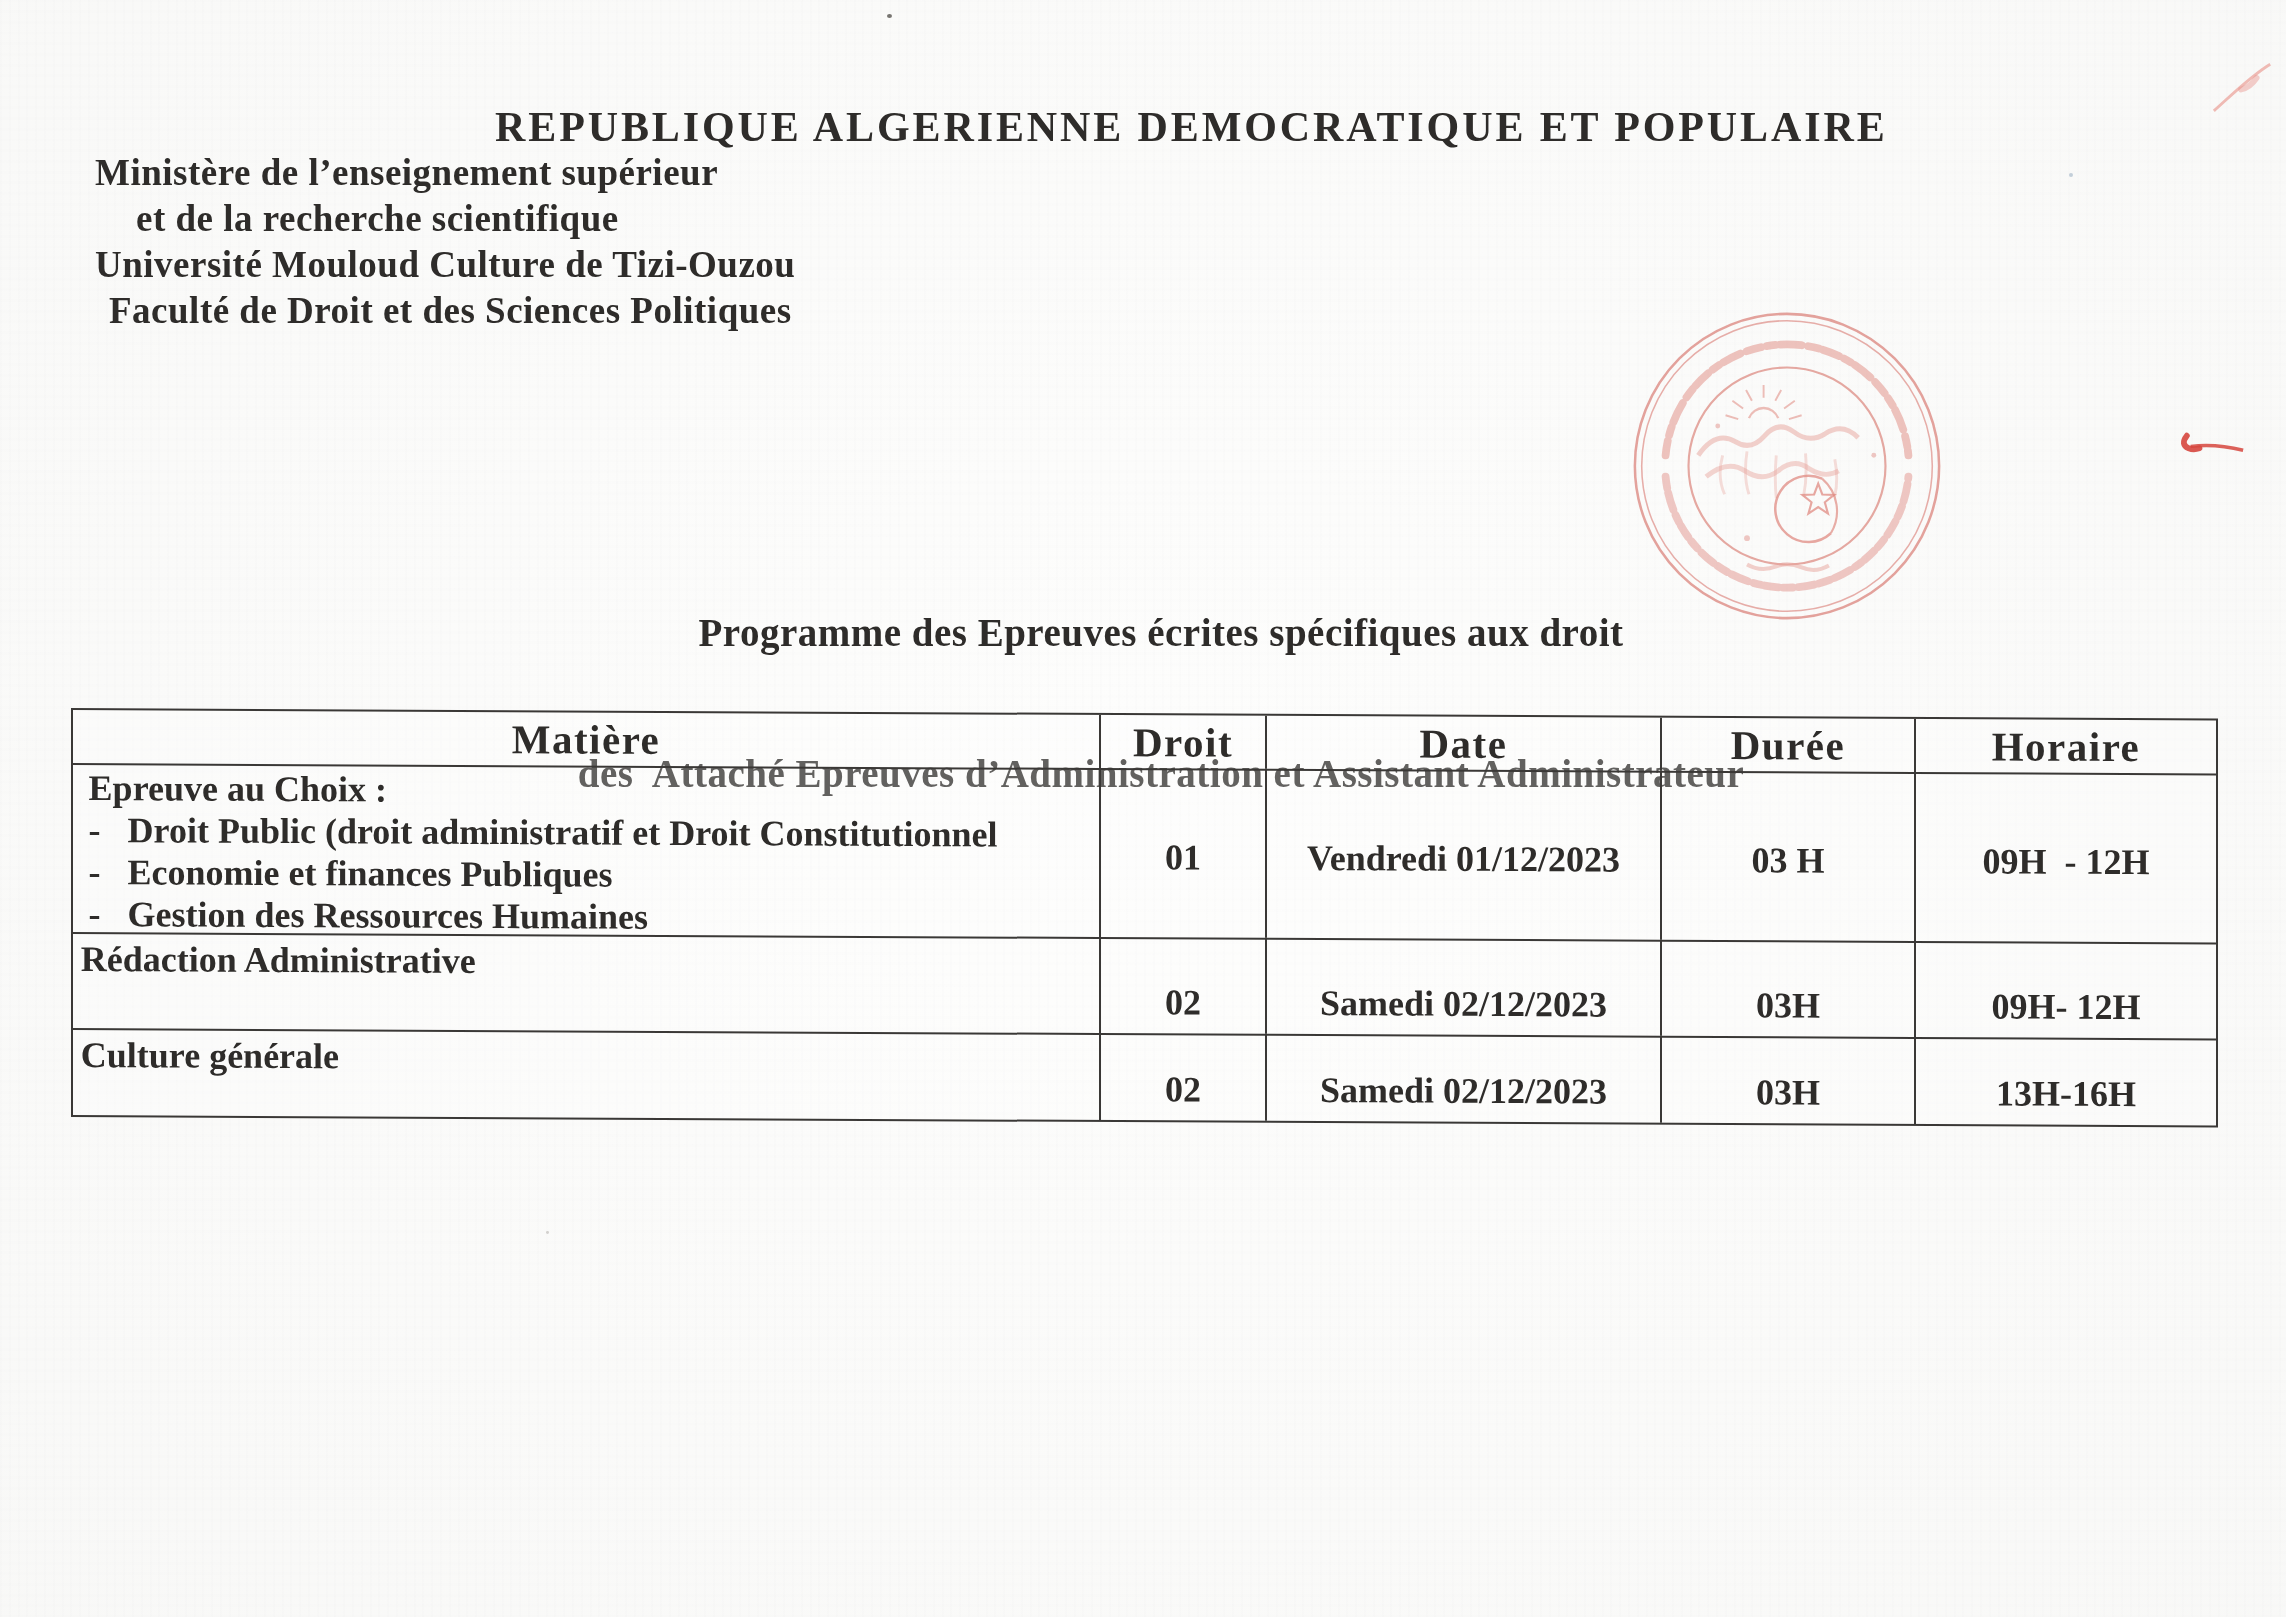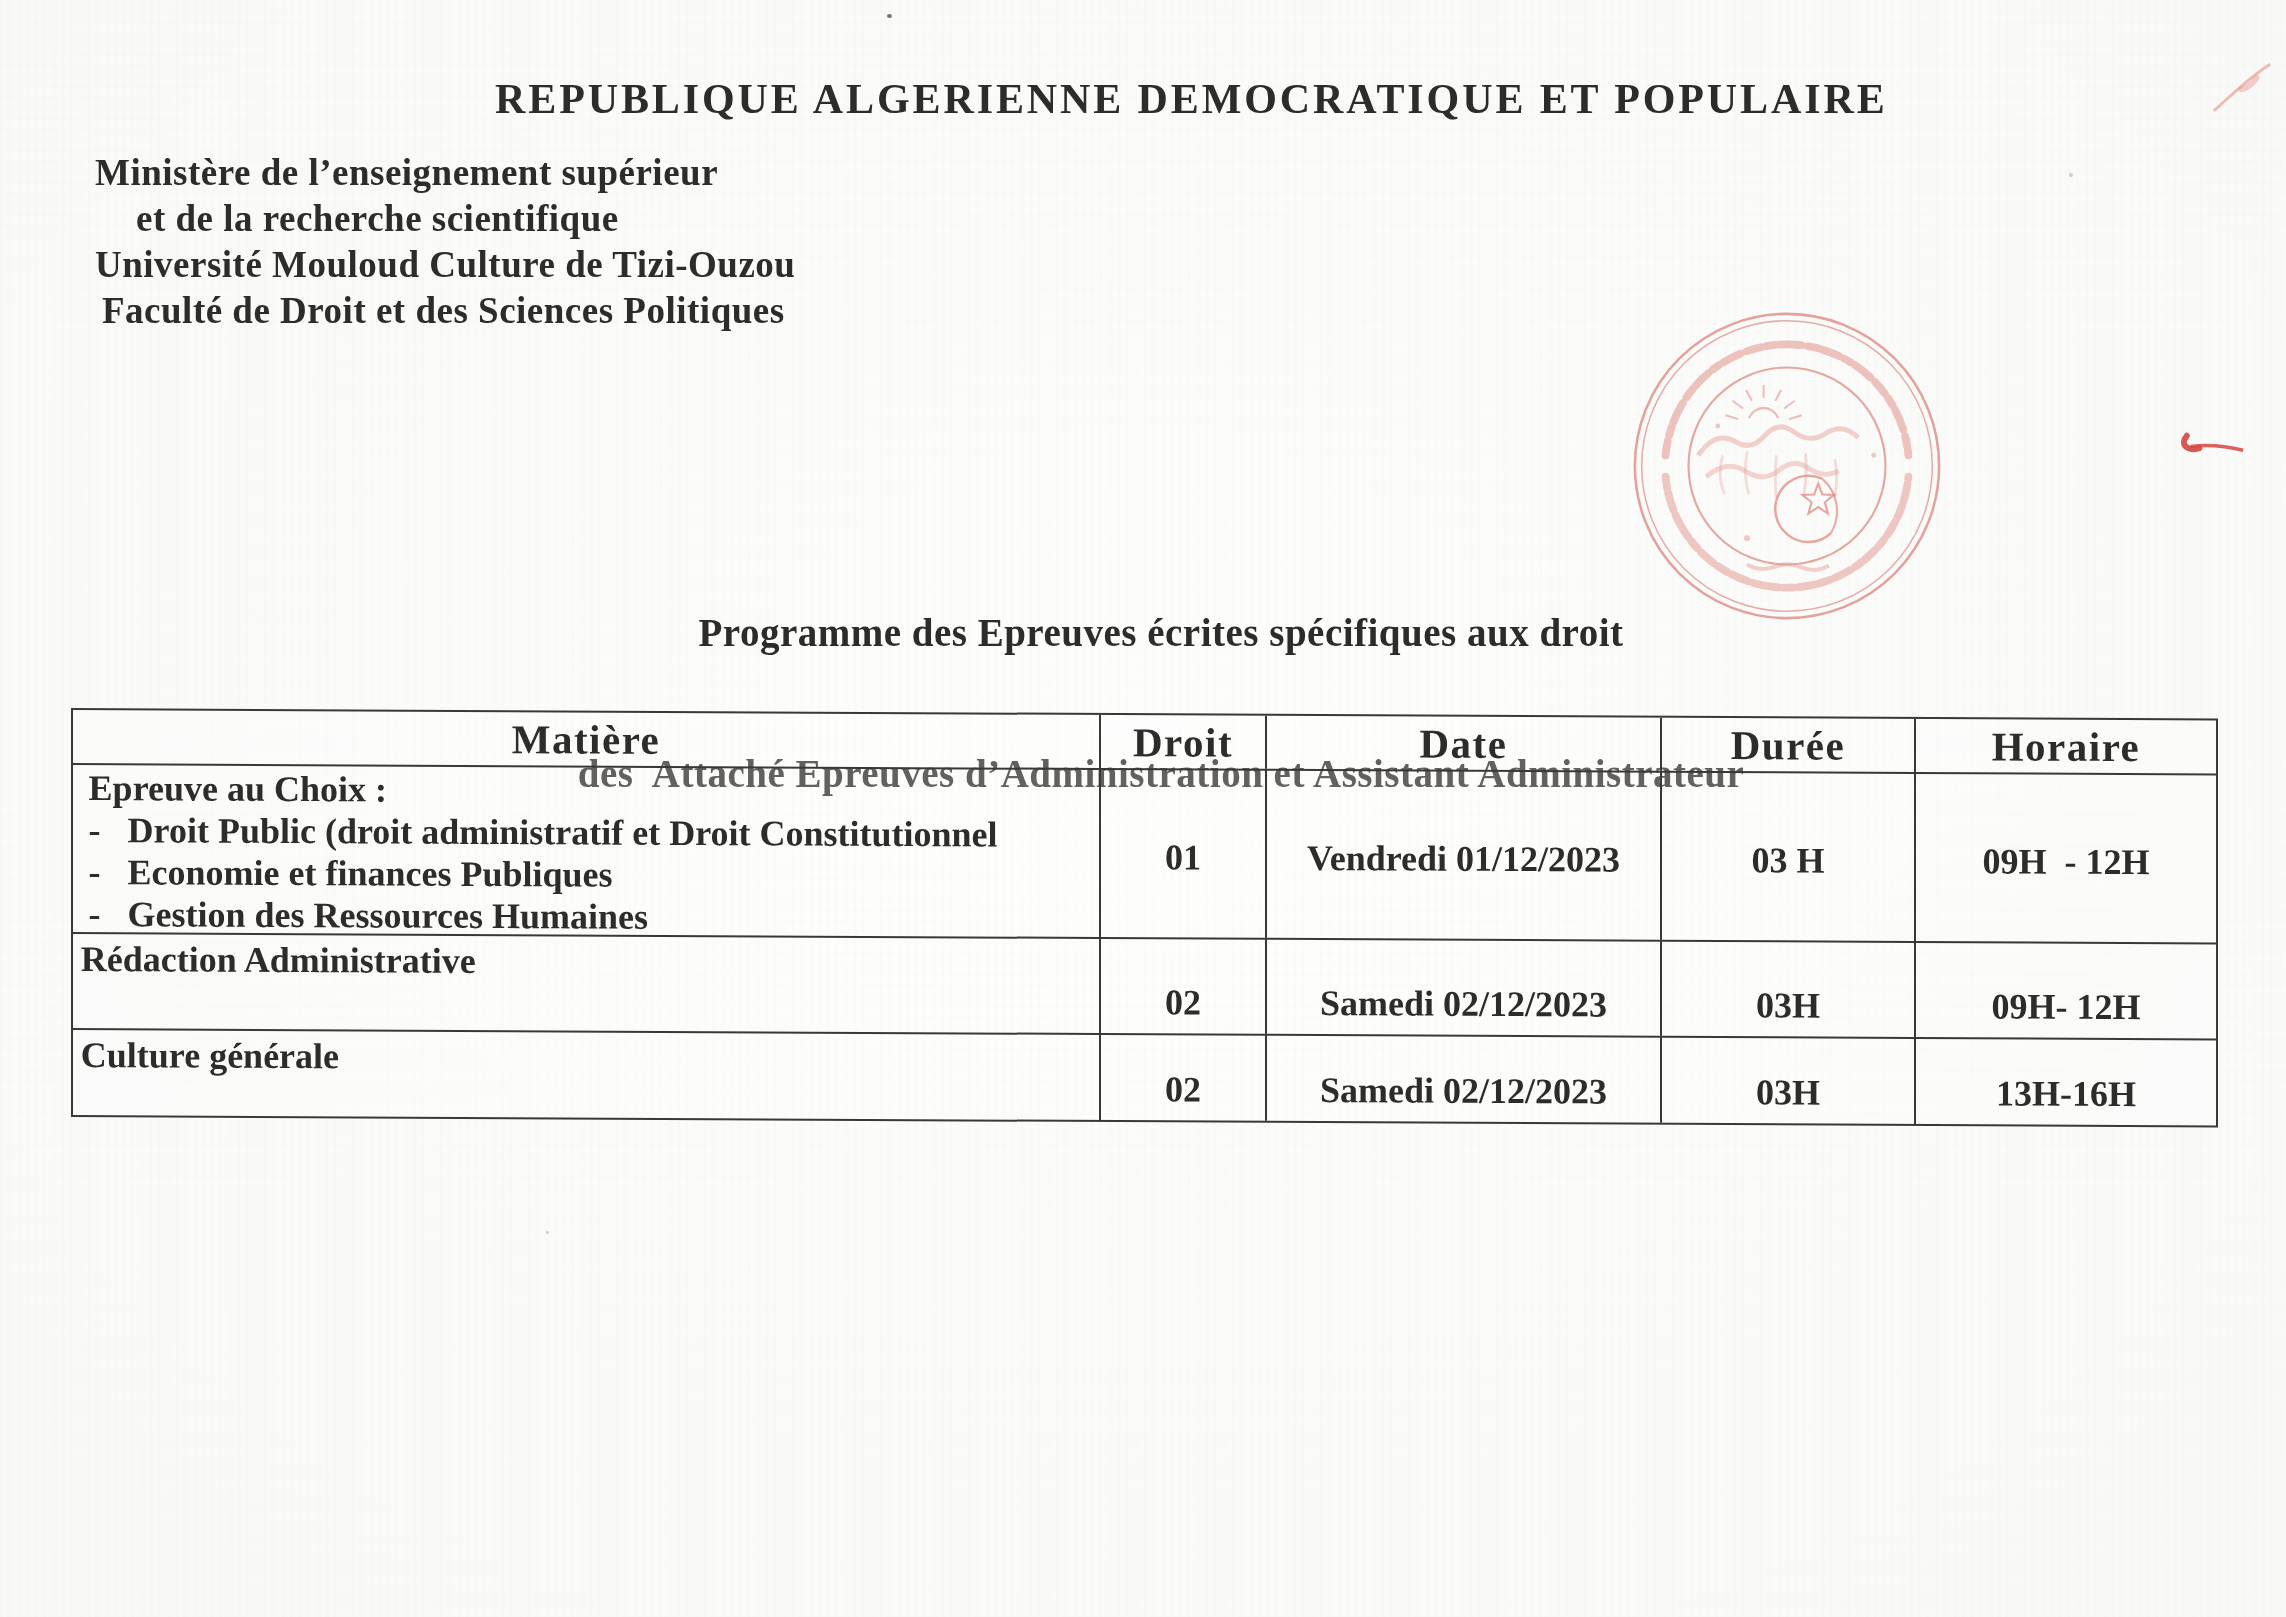--- a/index.html
+++ b/index.html
@@ -10,26 +10,26 @@
     font-weight:bold;color:#2e2c2a;
   }
   .page::before{
     content:"";position:absolute;inset:0;pointer-events:none;
     background:
       repeating-linear-gradient(90deg, rgba(90,90,110,0.012) 0 2px, transparent 2px 8.8px),
       repeating-linear-gradient(0deg, rgba(120,120,130,0.008) 0 2.9px, transparent 2.9px 10.7px),
       radial-gradient(ellipse at 50% 45%, rgba(255,255,255,0.5) 0%, rgba(205,205,215,0.06) 100%);
   }
   .doc-title{
-    position:absolute;left:495px;top:76px;
+    position:absolute;left:495px;top:104px;
     font-size:42px;letter-spacing:2.9px;white-space:nowrap;line-height:1.1;
   }
   .ministry{position:absolute;left:95px;top:150px;font-size:37px;line-height:46px;letter-spacing:0.5px;}
   .ministry .l2{margin-left:41px;}
-  .ministry .l4{margin-left:7px;}
+  .ministry .l4{margin-left:14px;}
   .subtitle{
     position:absolute;left:488px;top:515px;width:1346px;text-align:center;
     font-size:39px;line-height:47px;white-space:pre-wrap;letter-spacing:0.5px;
   }
   
   .table{
     position:absolute;left:71px;top:708px;
     display:grid;
     grid-template-columns:1026px 166px 395px 254px 302px;
     grid-template-rows:53px 169px 96px 87px;

